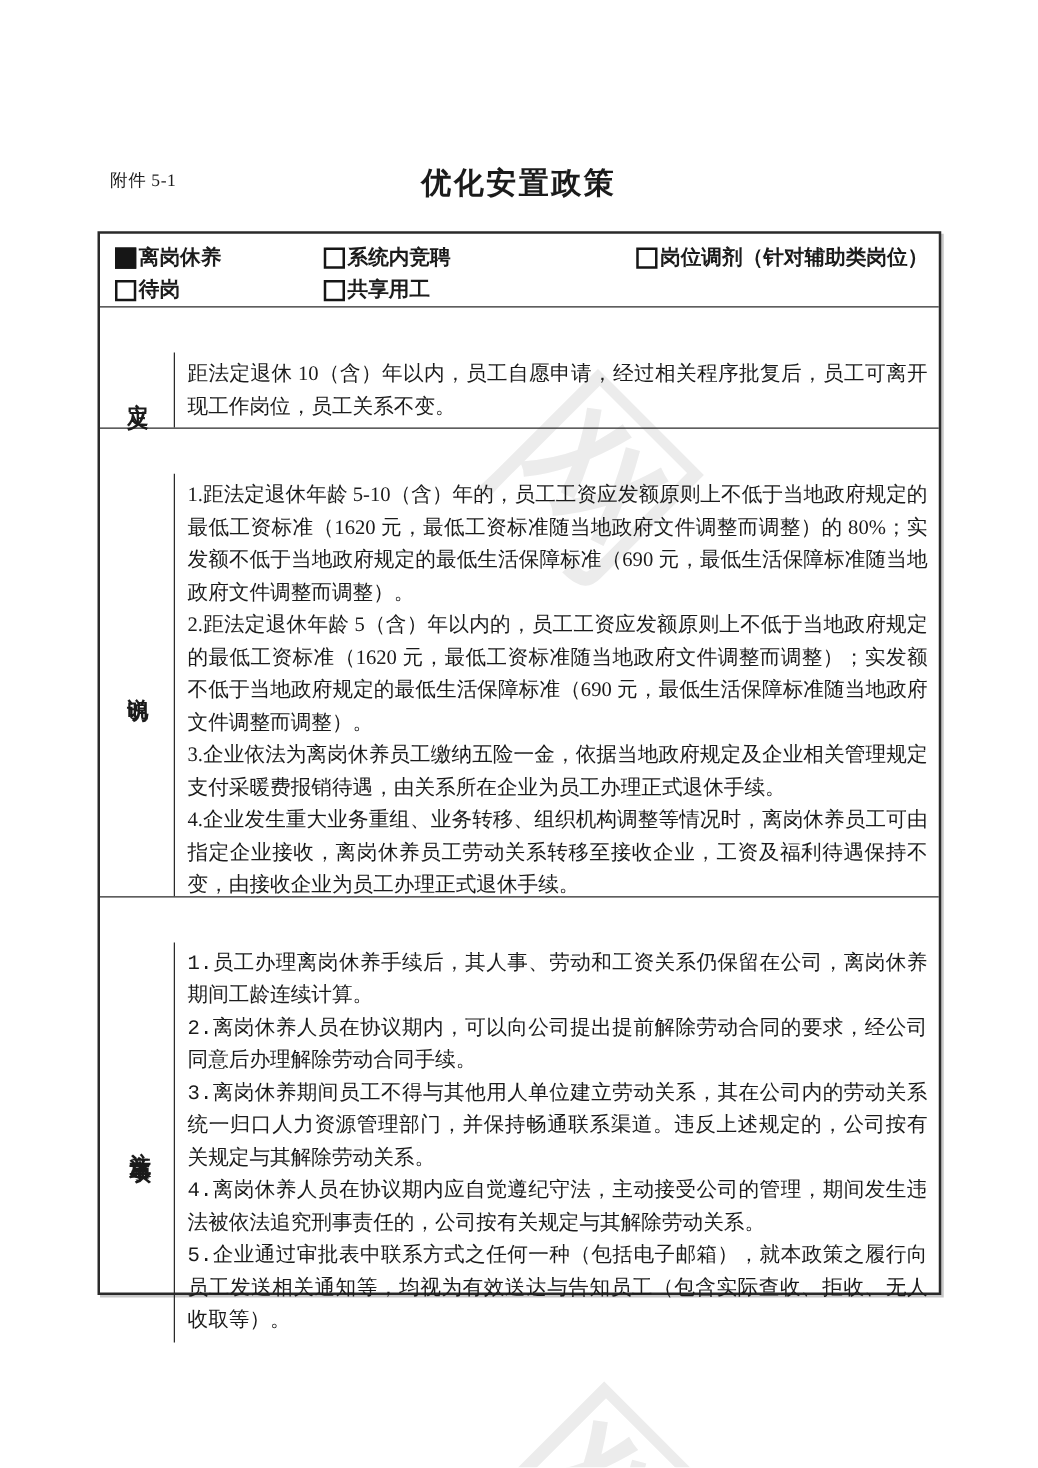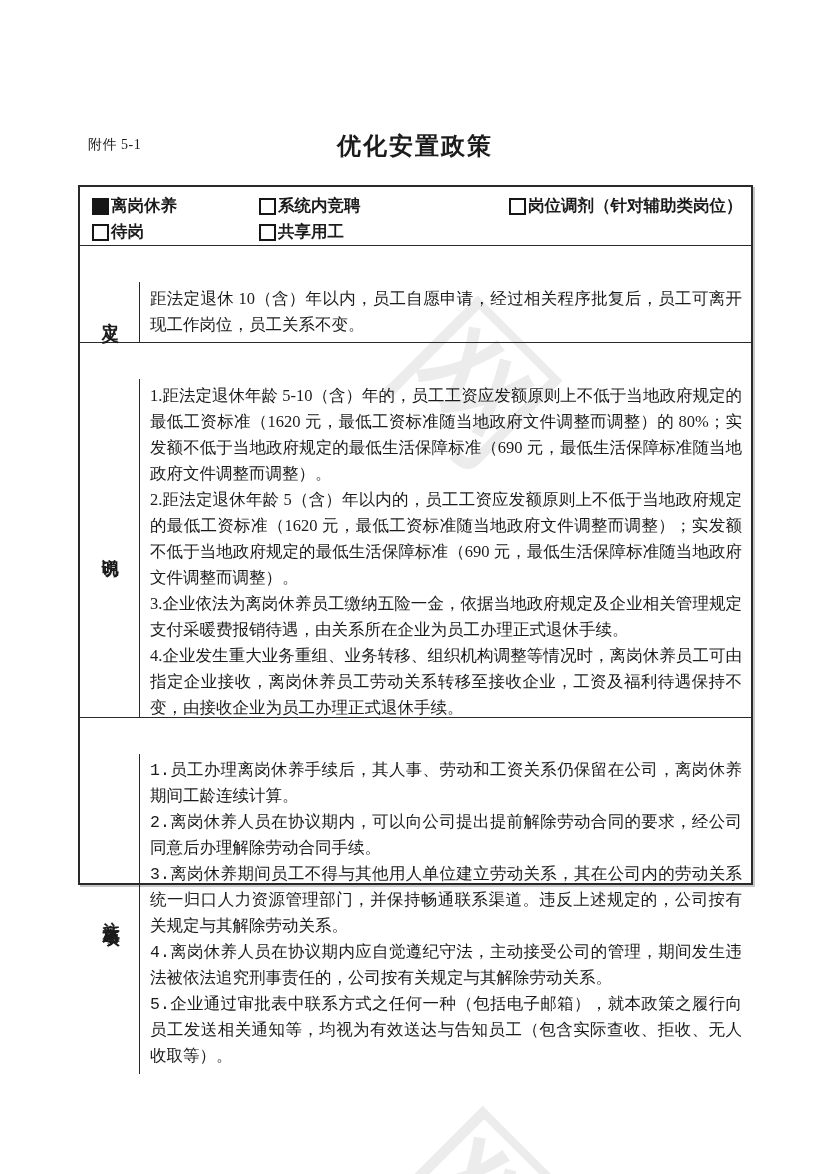--- a/index.html
+++ b/index.html
@@ -32,21 +32,21 @@
     font-size:14px;letter-spacing:0.5px;font-weight:400;
   }
   .doc-title{
     position:absolute;left:0;top:0;width:100%;
     text-align:center;
     font-size:24px;font-weight:700;letter-spacing:2px;
   }
   
   .policy-table{
     position:absolute;left:78px;top:185px;
-    width:675px;height:700px;
+    width:675px;height:851px;
     border:2px solid #2a2a2a;
     box-sizing:border-box;
     display:flex;flex-direction:column;
     background:transparent;
     box-shadow:2px 2px 0 rgba(130,130,130,0.45);
     gap:36px;
   }
   .row{display:flex;box-sizing:border-box;}
   .row-options{
     height:62px;

